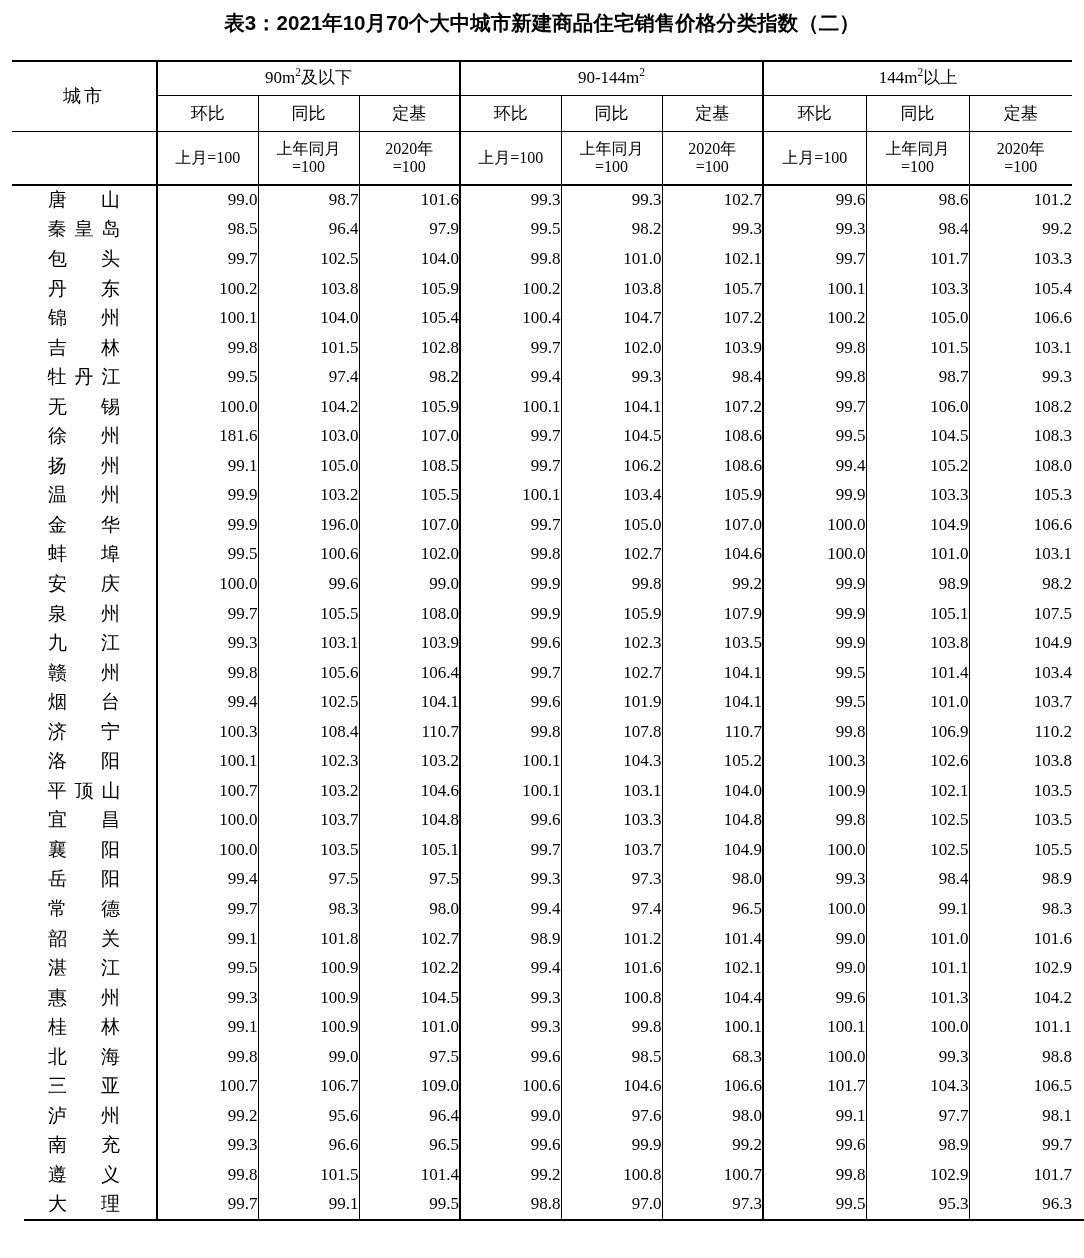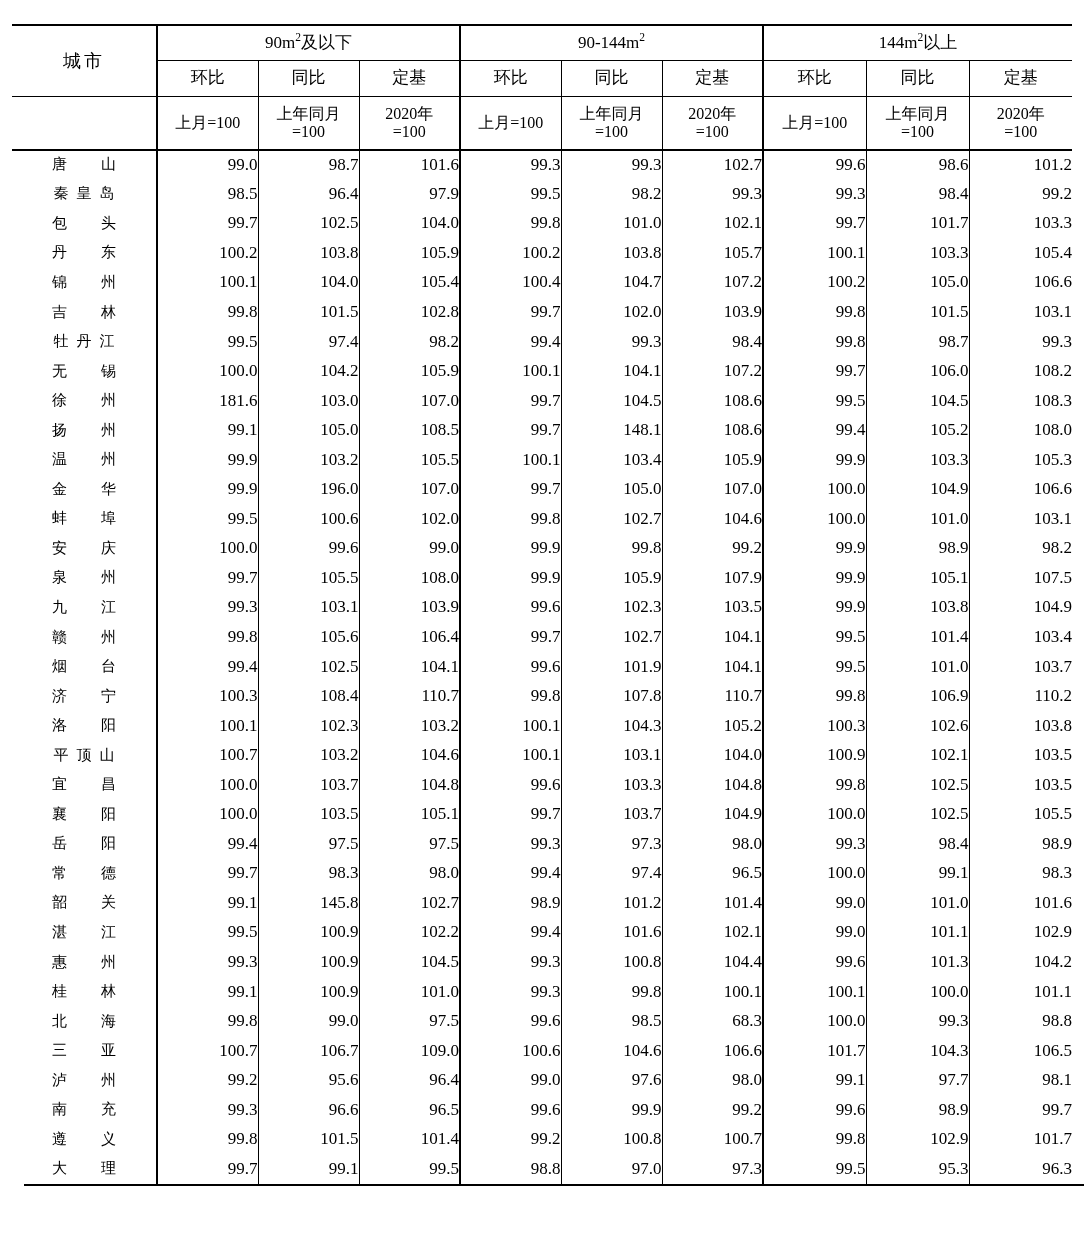--- a/index.html
+++ b/index.html
@@ -94,21 +94,21 @@
     line-height: 0;
   }
 
   
   tbody tr { height: 29.55px; }
 
   td.city {
     text-align: center;
     border-left: none;
     border-bottom: none;
-    font-size: 15px;
+    font-size: 19px;
     font-family: "Liberation Serif", "DejaVu Serif", serif;
     white-space: nowrap;
   }
   td.city .nm2 { letter-spacing: 34px; padding-left: 34px; }
   td.city .nm3 { letter-spacing: 8px;  padding-left: 8px; text-align: right; }
 
   td.val {
     text-align: right;
     border-left: 1.4px solid #000;
     padding-right: 12px;
@@ -124,20 +124,21 @@
     margin: 0 12px;
     border-top: 2.6px solid #000;
     height: 0;
   }
 </style>
 </head>
 <body>
 
 <div class="page">
 
+  <div class="title">表3：2021年10月70个大中城市新建商品住宅销售价格分类指数（二）</div>
 
   <div class="tbl-wrap">
     <table class="idx">
       <colgroup>
         <col style="width:145px">
         <col style="width:101px">
           <col style="width:101px">
           <col style="width:101px">
         <col style="width:101px">
           <col style="width:101px">
@@ -324,21 +325,21 @@
             <td class="val grp-edge">99.5</td>
             <td class="val">104.5</td>
             <td class="val">108.3</td>
           </tr>
           <tr>
             <td class="city"><span class="nm2">扬州</span></td>
             <td class="val grp-edge">99.1</td>
             <td class="val">105.0</td>
             <td class="val">108.5</td>
             <td class="val grp-edge">99.7</td>
-            <td class="val">148.1</td>
+            <td class="val">106.2</td>
             <td class="val">108.6</td>
             <td class="val grp-edge">99.4</td>
             <td class="val">105.2</td>
             <td class="val">108.0</td>
           </tr>
           <tr>
             <td class="city"><span class="nm2">温州</span></td>
             <td class="val grp-edge">99.9</td>
             <td class="val">103.2</td>
             <td class="val">105.5</td>
@@ -513,21 +514,21 @@
             <td class="val grp-edge">99.4</td>
             <td class="val">97.4</td>
             <td class="val">96.5</td>
             <td class="val grp-edge">100.0</td>
             <td class="val">99.1</td>
             <td class="val">98.3</td>
           </tr>
           <tr>
             <td class="city"><span class="nm2">韶关</span></td>
             <td class="val grp-edge">99.1</td>
-            <td class="val">145.8</td>
+            <td class="val">101.8</td>
             <td class="val">102.7</td>
             <td class="val grp-edge">98.9</td>
             <td class="val">101.2</td>
             <td class="val">101.4</td>
             <td class="val grp-edge">99.0</td>
             <td class="val">101.0</td>
             <td class="val">101.6</td>
           </tr>
           <tr>
             <td class="city"><span class="nm2">湛江</span></td>

